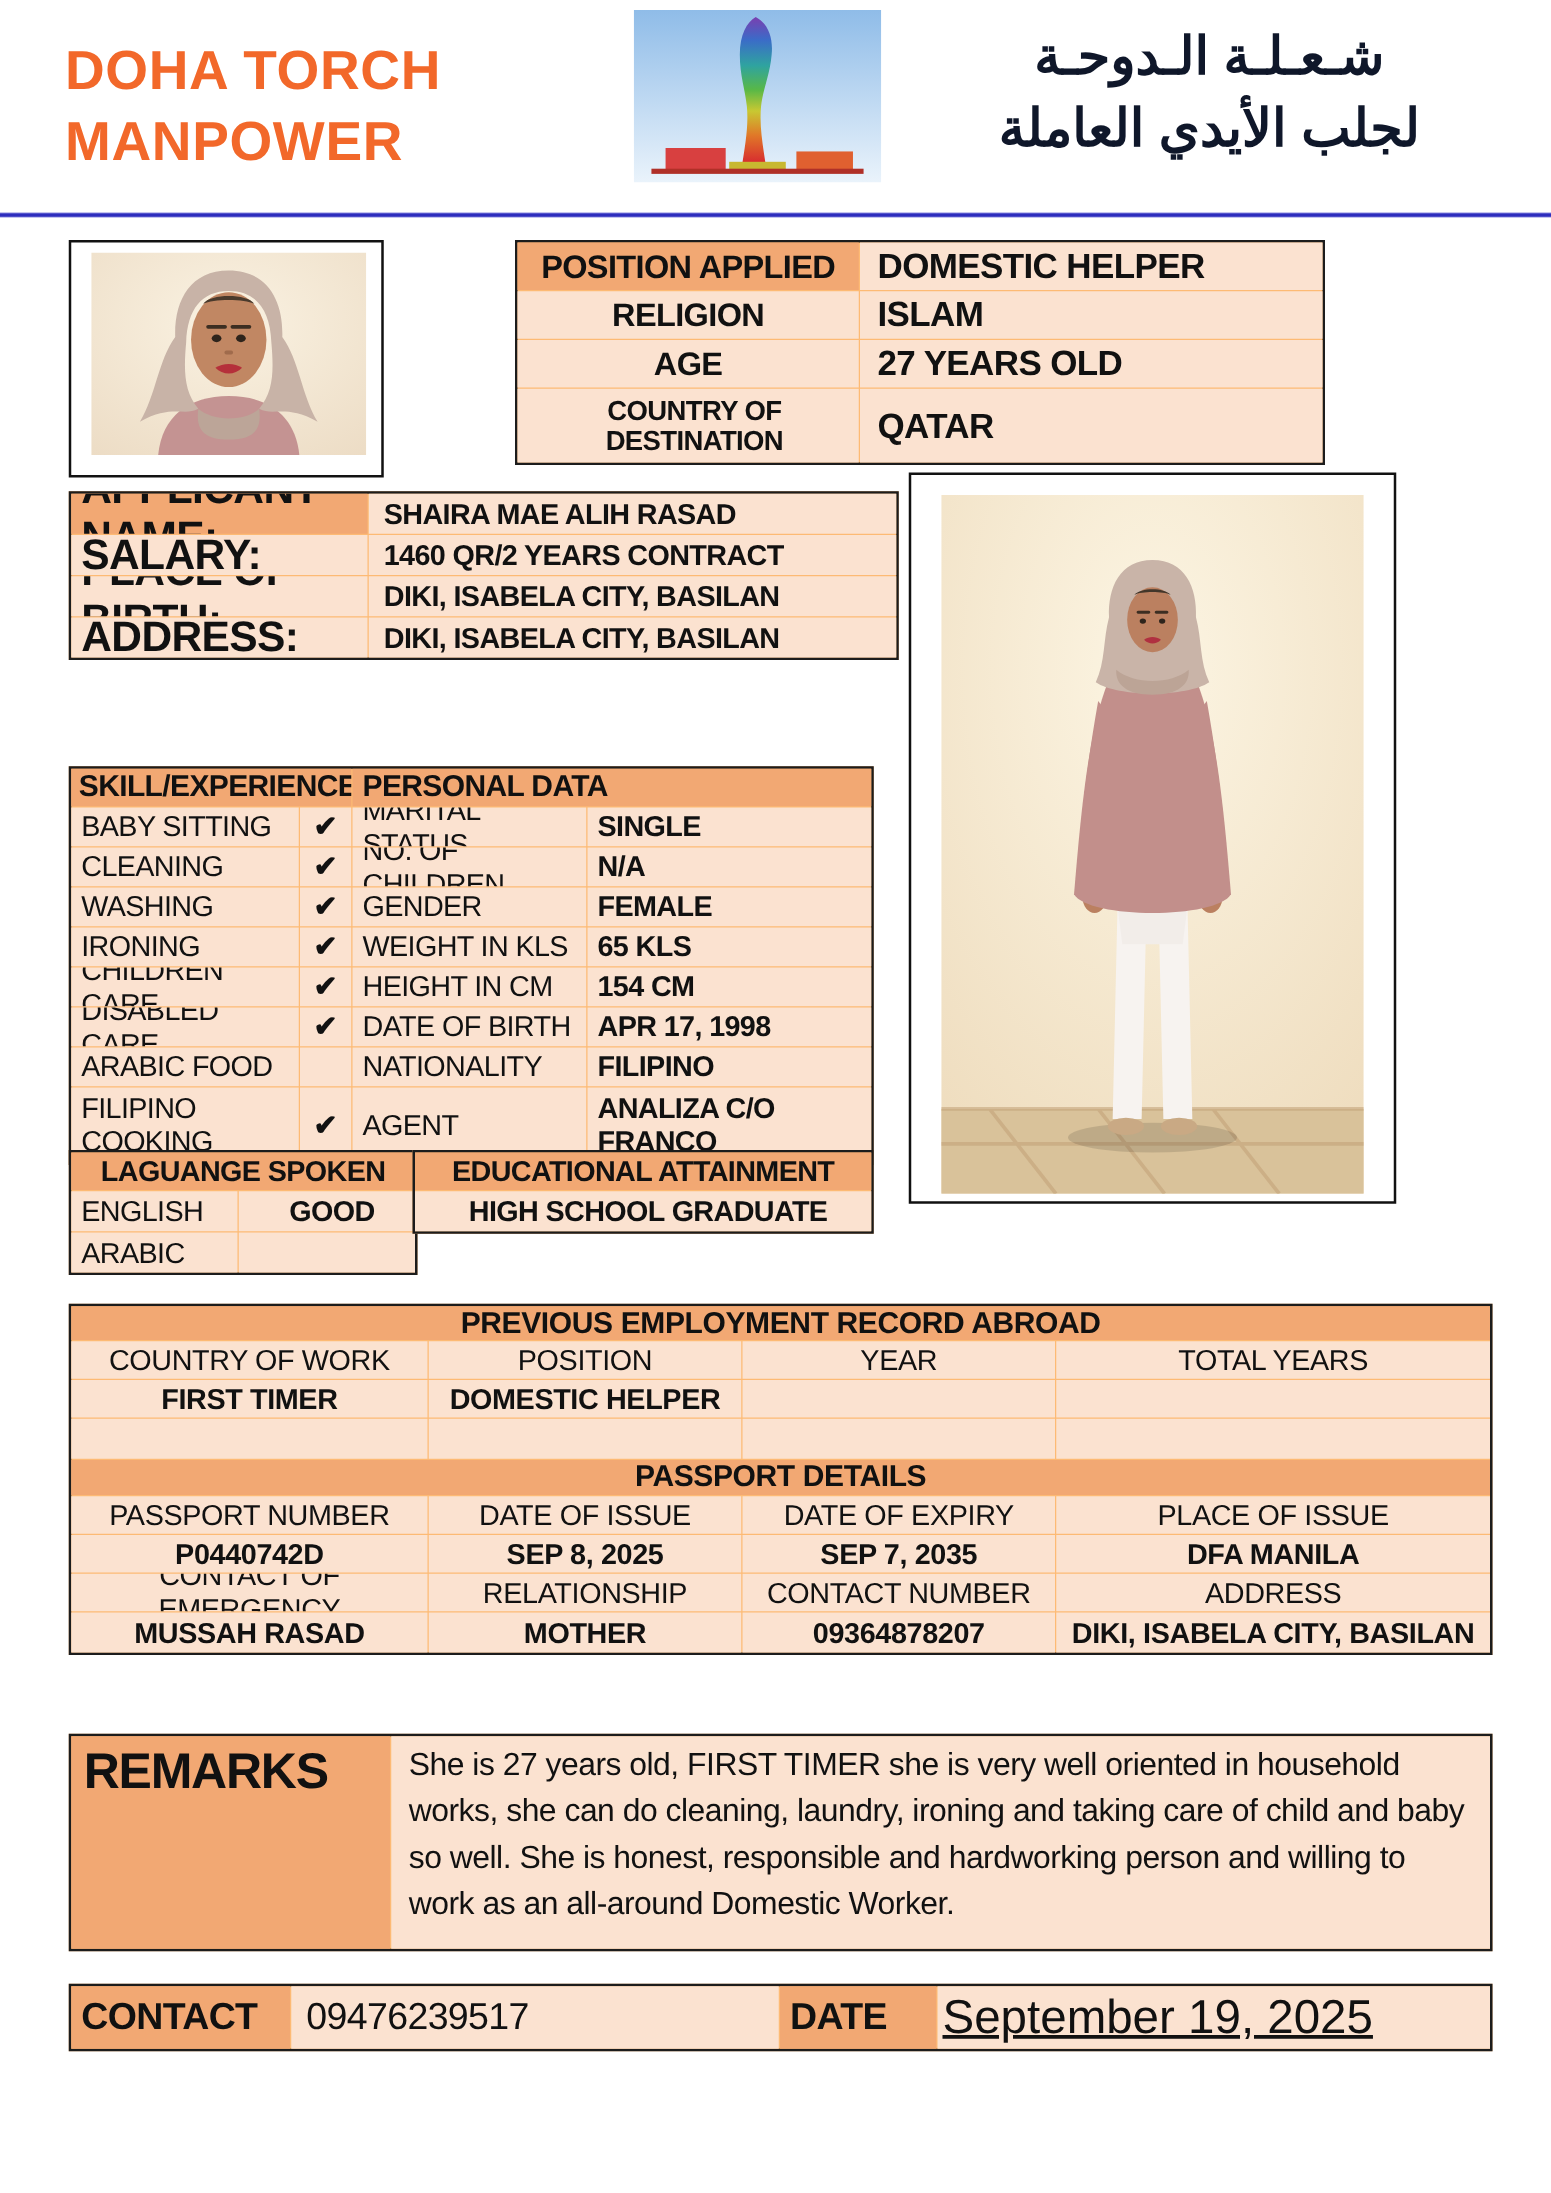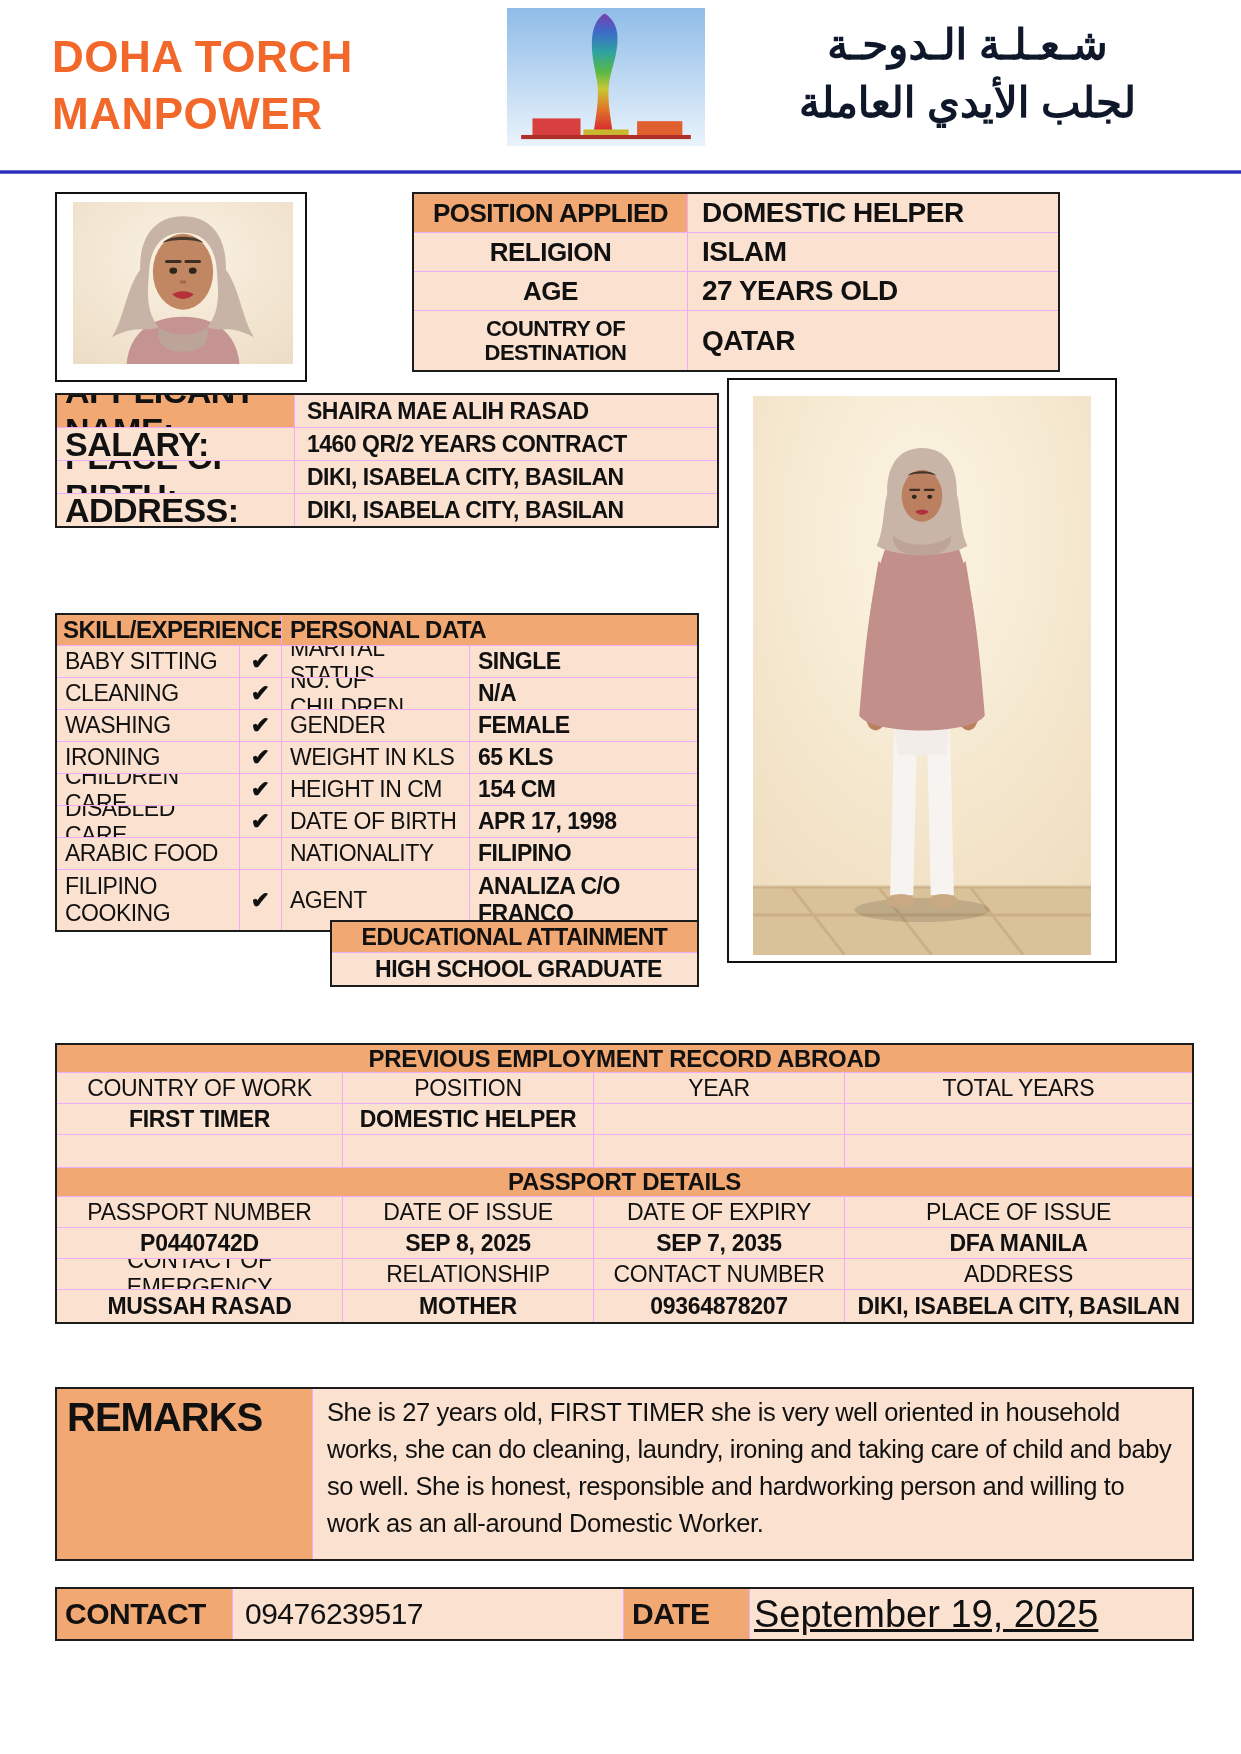--- a/index.html
+++ b/index.html
@@ -13,21 +13,21 @@
   .arabic{position:absolute;left:735px;top:16px;width:465px;color:#0f172a;font-size:42px;font-weight:bold;line-height:58px;text-align:center;direction:rtl;}
   .rule-top{position:absolute;left:0;top:170px;width:1241px;height:4px;background:linear-gradient(180deg,#8b8bdf,#2d2dbd 35%,#2d2dbd 70%,#8b8bdf);}
 
   
   .photo-box{position:absolute;border:2px solid #111;background:#fff;box-sizing:border-box;}
   .photo-box svg{width:100%;height:100%;display:block;}
   .headshot{left:55px;top:192px;width:252px;height:190px;padding:8px 12px 16px 16px;}
   .fullbody{left:727px;top:378px;width:390px;height:585px;padding:16px 24px 6px 24px;}
 
   
-  .tbl{position:absolute;display:grid;gap:1px;background:#f0abfc;border:2px solid #1c1c1c;}
+  .tbl{position:absolute;display:grid;gap:1px;background:#fdba74;border:2px solid #1c1c1c;}
   .c{display:flex;align-items:center;background:#FBE2D0;overflow:hidden;}
   .o{background:#F2A873;}
   .ctr{justify-content:center;text-align:center;}
   .b{font-weight:bold;}
 
   .pos-table{left:412px;top:192px;width:644px;grid-template-columns:273px 1fr;grid-template-rows:38px 38px 38px 59px;}
   .pos-lbl{font-size:26px;font-weight:bold;justify-content:center;text-align:center;letter-spacing:-.5px;}
   .pos-lbl.sm{font-size:22px;line-height:24px;padding-left:10px;}
   .pos-val{font-size:28px;font-weight:bold;padding-left:14px;letter-spacing:-.5px;}
 
@@ -227,20 +227,27 @@
     <div class="c ck"></div>
     <div class="c sk">NATIONALITY</div>
     <div class="c val">FILIPINO</div>
 
     <div class="c sk">FILIPINO COOKING</div>
     <div class="c ck">✔</div>
     <div class="c sk">AGENT</div>
     <div class="c val">ANALIZA  C/O FRANCO</div>
   </div>
 
+  <div class="tbl lang-table">
+    <div class="c o ln-hd" style="grid-column:1/3">LAGUANGE SPOKEN</div>
+    <div class="c ln">ENGLISH</div>
+    <div class="c ln b ctr">GOOD</div>
+    <div class="c ln">ARABIC</div>
+    <div class="c ln"></div>
+  </div>
 
   <div class="tbl edu-table">
     <div class="c o ln-hd">EDUCATIONAL ATTAINMENT</div>
     <div class="c ln b ctr">HIGH SCHOOL GRADUATE</div>
   </div>
 
   <div class="tbl emp-table">
     <div class="c o tt sp4">PREVIOUS EMPLOYMENT RECORD ABROAD</div>
 
     <div class="c hd">COUNTRY OF WORK</div>

